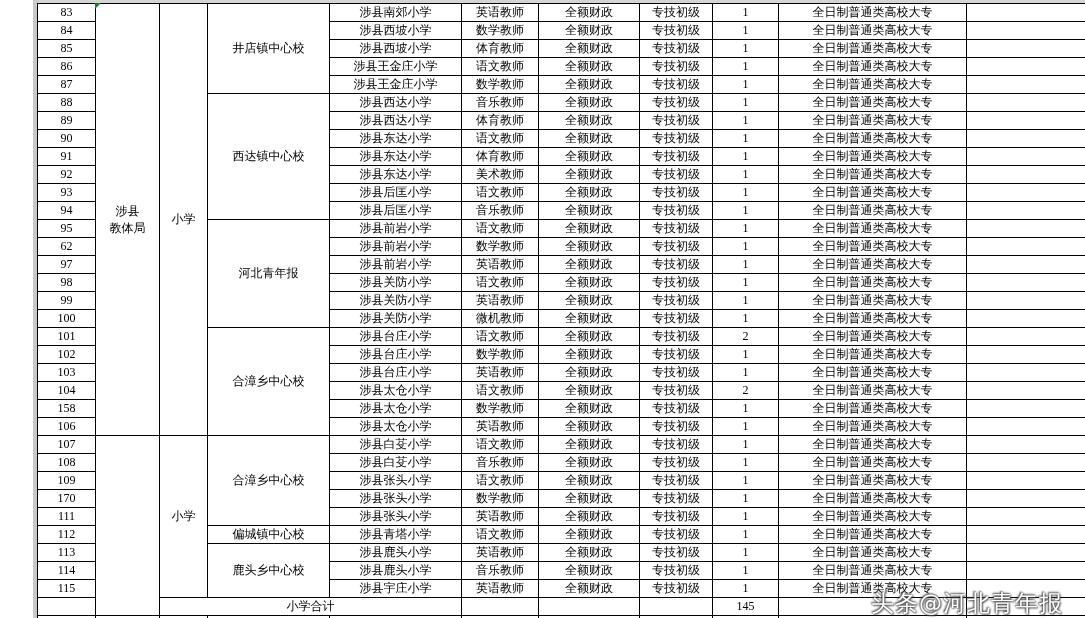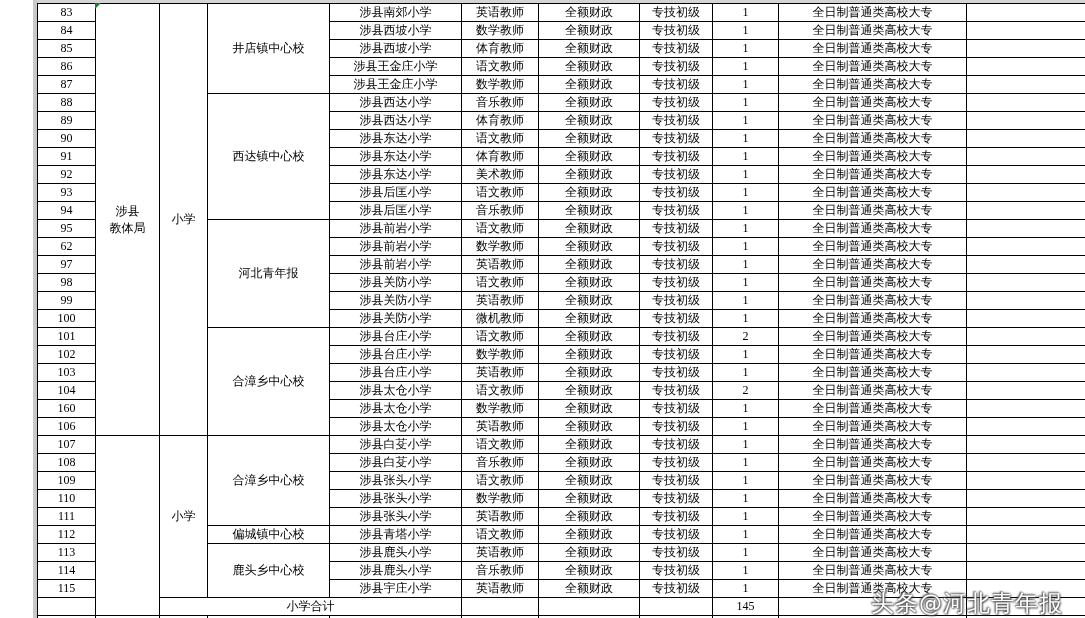--- a/index.html
+++ b/index.html
@@ -275,21 +275,21 @@
           <td class="num">104</td>
           <td>涉县太仓小学</td>
           <td>语文教师</td>
           <td>全额财政</td>
           <td>专技初级</td>
           <td class="num">2</td>
           <td>全日制普通类高校大专</td>
           <td></td>
         </tr>
         <tr>
-          <td class="num">160</td>
+          <td class="num">158</td>
           <td>涉县太仓小学</td>
           <td>数学教师</td>
           <td>全额财政</td>
           <td>专技初级</td>
           <td class="num">1</td>
           <td>全日制普通类高校大专</td>
           <td></td>
         </tr>
         <tr>
           <td class="num">106</td>
@@ -328,21 +328,21 @@
           <td class="num">109</td>
           <td>涉县张头小学</td>
           <td>语文教师</td>
           <td>全额财政</td>
           <td>专技初级</td>
           <td class="num">1</td>
           <td>全日制普通类高校大专</td>
           <td></td>
         </tr>
         <tr>
-          <td class="num">110</td>
+          <td class="num">170</td>
           <td>涉县张头小学</td>
           <td>数学教师</td>
           <td>全额财政</td>
           <td>专技初级</td>
           <td class="num">1</td>
           <td>全日制普通类高校大专</td>
           <td></td>
         </tr>
         <tr>
           <td class="num">111</td>

